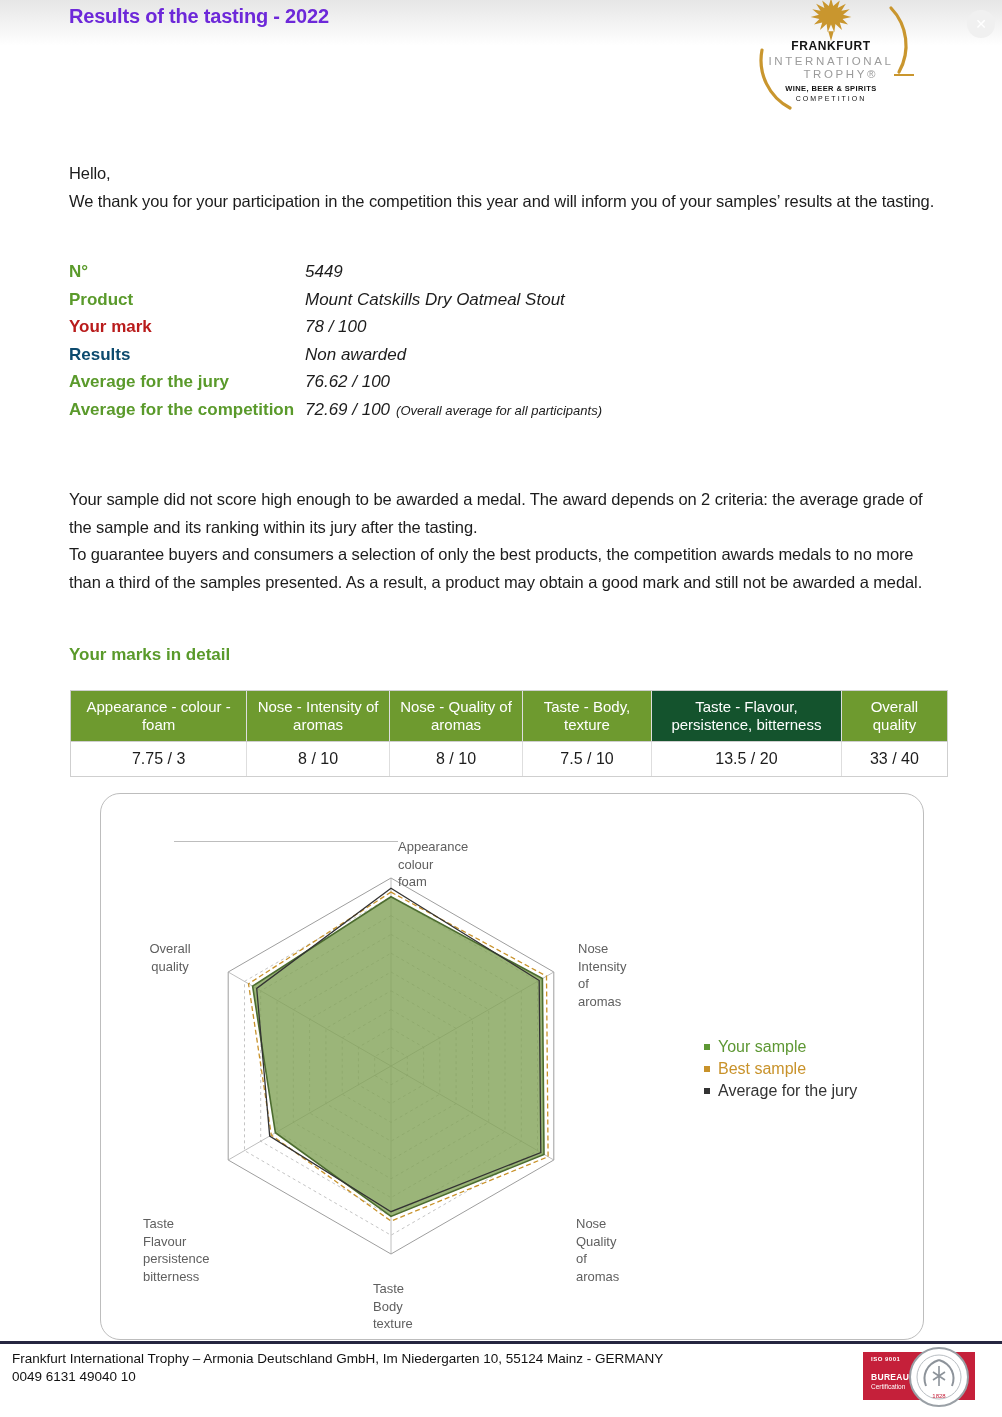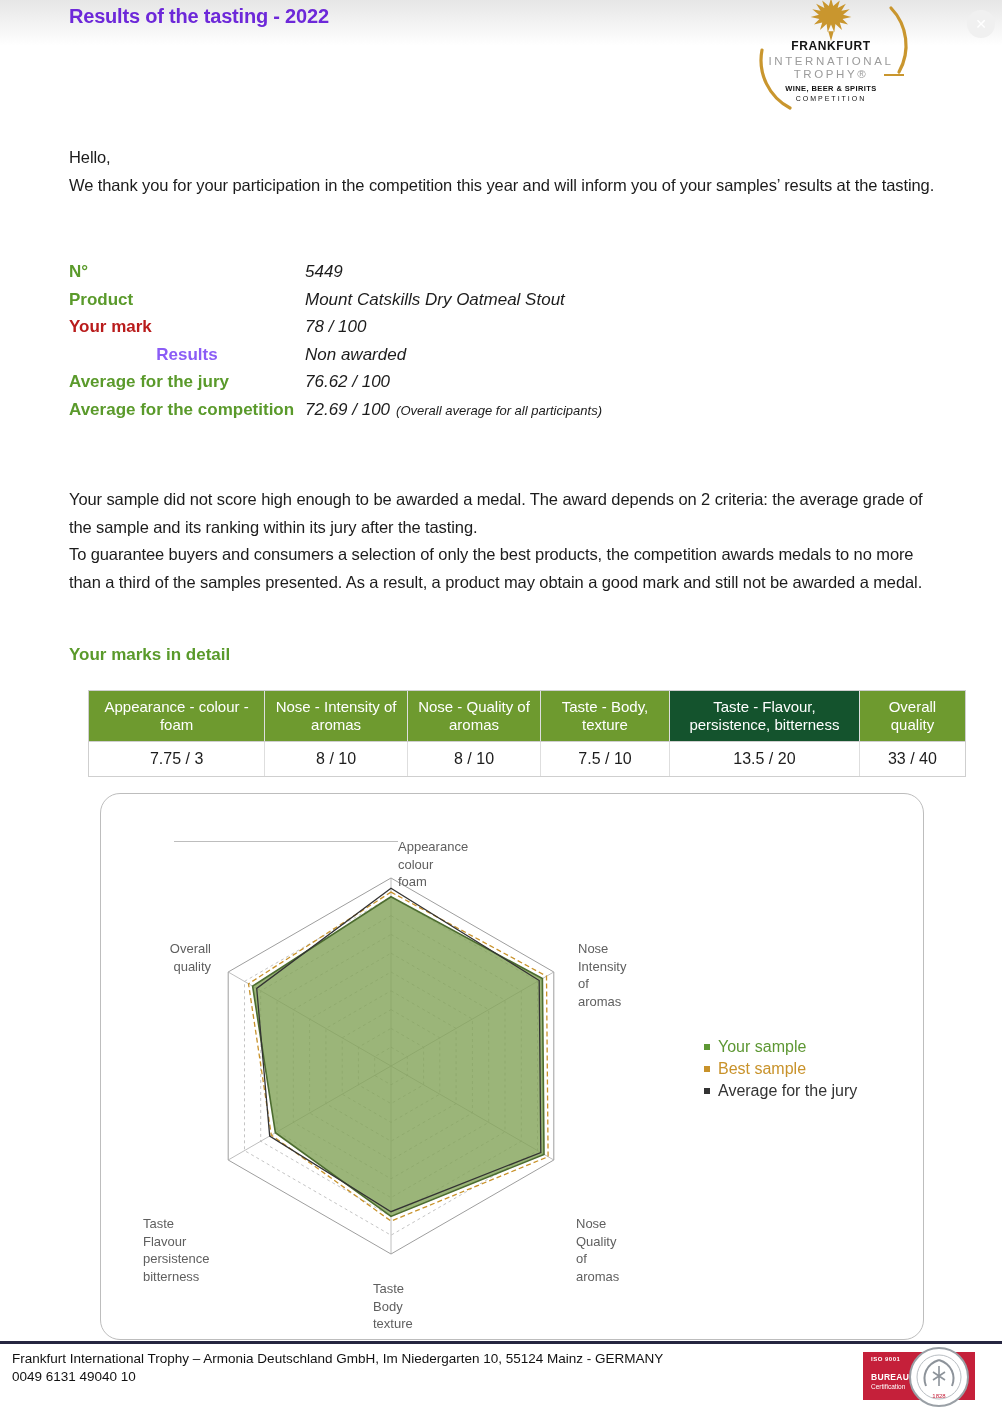--- a/index.html
+++ b/index.html
@@ -13,37 +13,37 @@
   .close-btn{position:absolute;left:967px;top:10px;width:28px;height:28px;border-radius:50%;
         background:#f0f0f0;display:flex;align-items:center;justify-content:center;
         color:#ffffff;font-size:14px;font-weight:bold;cursor:pointer;}
 
   
   .logo{position:absolute;left:748px;top:0;width:166px;height:118px;}
   .logo svg{position:absolute;left:0;top:0;}
   .logo-text{position:absolute;left:0;top:40px;width:100%;text-align:center;line-height:1.06;}
   .logo-frankfurt{font-size:12px;font-weight:bold;color:#141414;letter-spacing:.6px;}
   .logo-intl{font-size:11.5px;color:#9b9b9b;letter-spacing:2.6px;margin-top:2px;}
-  .logo-trophy-row{font-size:11.5px;color:#9b9b9b;letter-spacing:2.6px;margin-top:1px;text-align:center;padding-left:36px;}
+  .logo-trophy-row{font-size:11.5px;color:#9b9b9b;letter-spacing:2.6px;margin-top:1px;text-align:right;padding-left:36px;}
   .logo-dash{display:inline-block;width:20px;height:2px;background:#c9962e;margin-left:16px;vertical-align:middle;}
   .logo-tag1{font-size:7.5px;font-weight:bold;color:#111;letter-spacing:.4px;margin-top:5px;text-transform:uppercase;}
   .logo-tag2{font-size:7px;color:#111;letter-spacing:2px;margin-top:2px;}
 
   
-  .intro{position:absolute;left:69px;top:144px;width:882px;font-size:16.5px;line-height:27.5px;letter-spacing:-0.1px;}
+  .intro{position:absolute;left:69px;top:160px;width:882px;font-size:16.5px;line-height:27.5px;letter-spacing:-0.1px;}
   .details{position:absolute;left:69px;top:258px;width:882px;font-size:17px;line-height:27.5px;}
   .detail-row{display:flex;}
   .detail-label{width:236px;font-weight:bold;flex:none;}
   .detail-value{font-style:italic;}
   .detail-note{font-style:italic;font-size:13px;margin-left:6px;}
   .explanation{position:absolute;left:69px;top:486px;width:880px;font-size:16.5px;line-height:27.5px;letter-spacing:-0.1px;}
   .marks-heading{position:absolute;left:69px;top:645px;font-size:17px;font-weight:bold;}
 
   
-  .marks-table{position:absolute;left:88px;top:690px;width:876px;border:1px solid #cfcfcf;border-collapse:collapse;}
+  .marks-table{position:absolute;left:70px;top:690px;width:876px;border:1px solid #cfcfcf;border-collapse:collapse;}
   .marks-tr-head{display:flex;}
   .marks-th{color:#fff;font-size:15px;line-height:18px;text-align:center;
         display:flex;align-items:center;justify-content:center;padding:7px 6px;box-sizing:border-box;
         border-left:1px solid #dedede;}
   .marks-th:first-child{border-left:none;}
   .marks-tr-body{display:flex;border-top:1px solid #cfcfcf;}
   .marks-td{font-size:16px;text-align:center;padding:8px 4px;box-sizing:border-box;border-left:1px solid #dedede;}
   .marks-td:first-child{border-left:none;}
   .c0{width:20.0%;} .c1{width:16.3%;} .c2{width:15.2%;} .c3{width:14.7%;} .c4{width:21.7%;} .c5{width:12.1%;}
 
@@ -51,21 +51,21 @@
   .chart-box{position:absolute;left:100px;top:793px;width:822px;height:545px;
         border:1px solid #bdbdbd;border-radius:20px;}
   .chart-box svg{position:absolute;left:0;top:0;}
   .pointer-line{position:absolute;left:73px;top:47px;width:224px;border-top:1px solid #9a9a9a;opacity:.65;}
   .axis-label{position:absolute;font-size:13px;line-height:1.35;color:#5f5f5f;white-space:pre-line;}
   .al-0{left:297px;top:44px;}
   .al-1{left:477px;top:146px;}
   .al-2{left:475px;top:421px;}
   .al-3{left:272px;top:486px;}
   .al-4{left:42px;top:421px;}
-  .al-5{left:28px;top:146px;width:82px;text-align:right;}
+  .al-5{left:28px;top:146px;width:82px;text-align:center;}
   .legend{position:absolute;left:603px;top:243px;}
   .legend-item{display:flex;align-items:center;margin-bottom:3px;font-size:16px;line-height:19px;}
   .legend-bullet{width:6px;height:6px;margin-right:8px;flex:none;}
 
   
   .footer-rule{position:absolute;left:0;top:1341px;width:1002px;height:3px;background:#262640;}
   .footer-text{position:absolute;left:12px;top:1350px;font-size:13.5px;line-height:18px;color:#111;}
   .bv-logo{position:absolute;left:863px;top:1352px;width:112px;height:48px;background:#c5203a;
         color:#fff;padding:4px 0 0 8px;box-sizing:border-box;}
   .bv-iso{font-size:6px;font-weight:bold;letter-spacing:.5px;}
@@ -116,21 +116,21 @@
     </div>
     <div class="detail-row">
       <div class="detail-label" style="color: rgb(90, 154, 43);">Product</div>
       <div class="detail-value">Mount Catskills Dry Oatmeal Stout</div>
     </div>
     <div class="detail-row">
       <div class="detail-label" style="color: #b91c1c;">Your mark</div>
       <div class="detail-value">78 / 100</div>
     </div>
     <div class="detail-row">
-      <div class="detail-label" style="color: #8b5cf6; text-align: center;">Results</div>
+      <div class="detail-label" style="color: #0c4a6e;">Results</div>
       <div class="detail-value">Non awarded</div>
     </div>
     <div class="detail-row">
       <div class="detail-label" style="color: rgb(90, 154, 43);">Average for the jury</div>
       <div class="detail-value">76.62 / 100</div>
     </div>
     <div class="detail-row">
       <div class="detail-label" style="color: rgb(90, 154, 43);">Average for the competition</div>
       <div class="detail-value">
         <span>72.69 / 100</span><span class="detail-note">(Overall average for all participants)</span>

